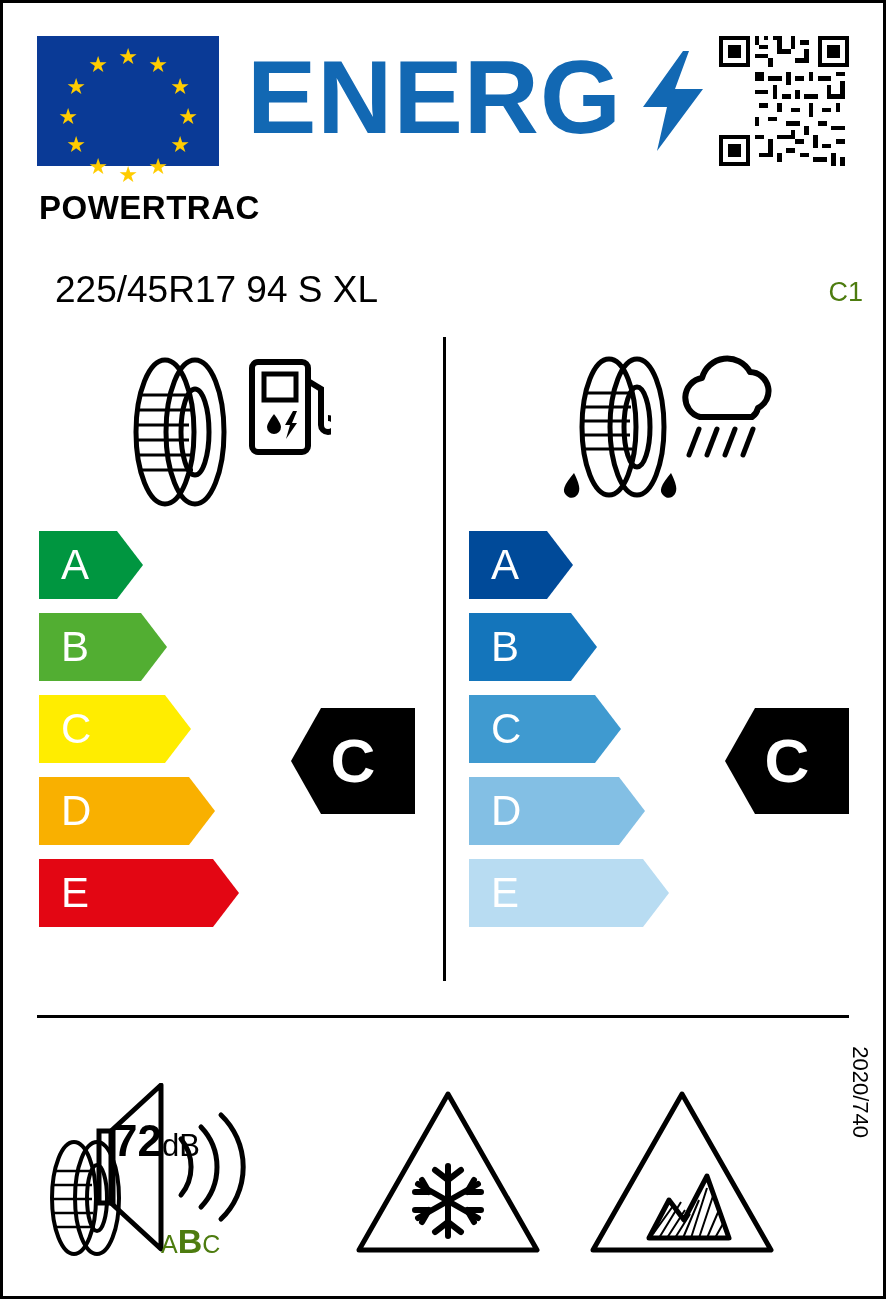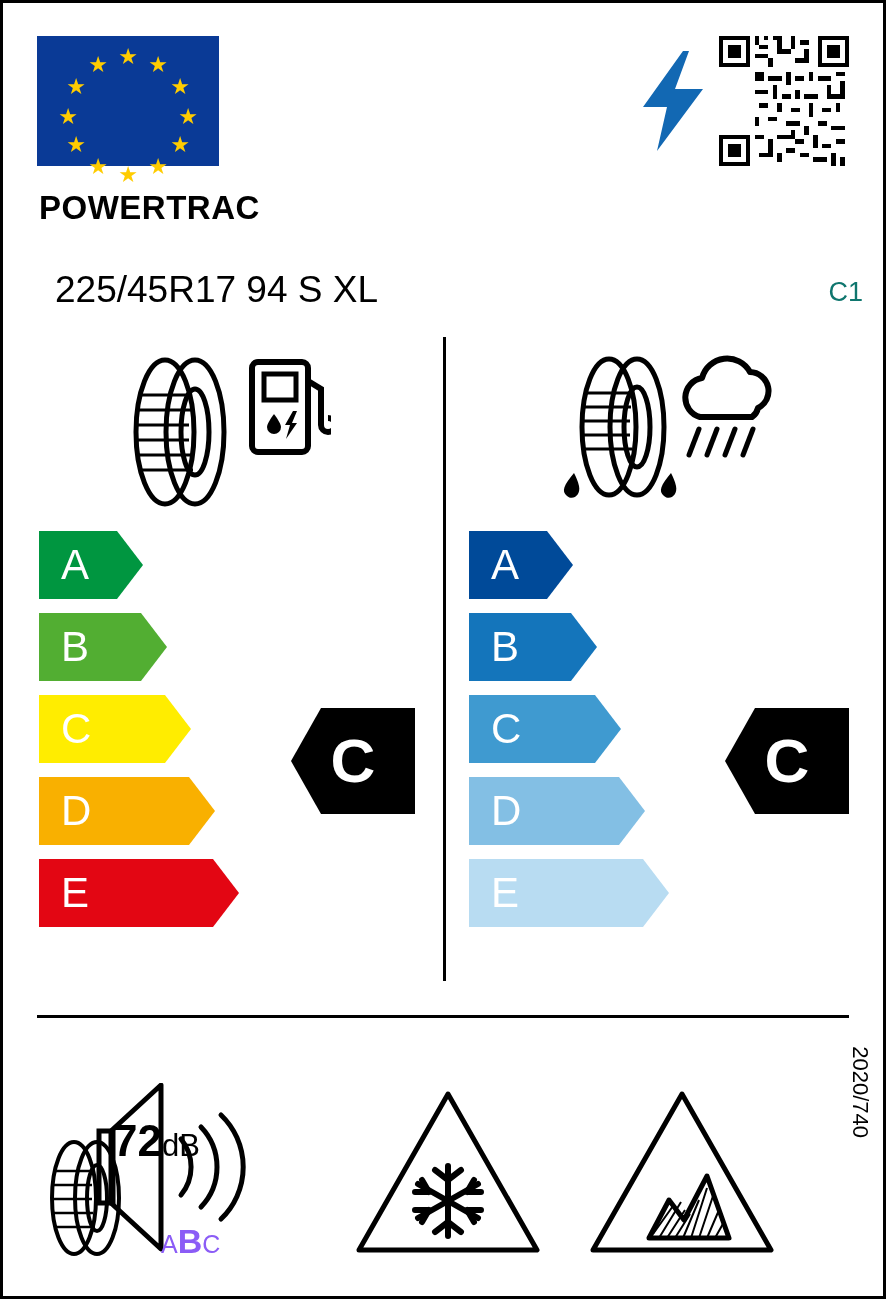--- a/index.html
+++ b/index.html
@@ -96,21 +96,21 @@
   .size {
     position: absolute;
     left: 36px; top: 0;
     font-size: 37px;
     color: #000;
   }
   .class {
     position: absolute;
     right: 36px; top: 8px;
     font-size: 27px;
-    color: #0f766e;
+    color: #4d7c0f;
   }
 
   
   .vline {
     position: absolute;
     left: 440px;
     top: 334px;
     width: 3px;
     height: 644px;
     background: #000;
@@ -197,21 +197,21 @@
   }
   .noise-db .unit {
     font-size: 31px;
     font-weight: normal;
   }
   .noise-class {
     position: absolute;
     left: 158px;
     top: 1219px;
     font-size: 25px;
-    color: #8b5cf6;
+    color: #4d7c0f;
   }
   .noise-class .sel {
     font-size: 34px;
     font-weight: bold;
   }
 
   .snow-icon { position: absolute; left: 352px; top: 1085px; }
   .ice-icon  { position: absolute; left: 586px; top: 1085px; }
 
   .sidecode {
@@ -240,20 +240,21 @@
       <span class="star" style="left:132px; top:98px;">★</span>
       <span class="star" style="left:110px; top:120px;">★</span>
       <span class="star" style="left:80px; top:128px;">★</span>
       <span class="star" style="left:50px; top:120px;">★</span>
       <span class="star" style="left:28px; top:98px;">★</span>
       <span class="star" style="left:20px; top:70px;">★</span>
       <span class="star" style="left:28px; top:40px;">★</span>
       <span class="star" style="left:50px; top:18px;">★</span>
     </div>
 
+    <div class="energy-word">ENERG</div>
 
     <div class="energy-bolt">
       <svg width="60" height="100" viewBox="0 0 60 100">
         <polygon points="40,0 0,56 24,56 14,100 60,38 32,38 46,0" fill="#1268b3"></polygon>
       </svg>
     </div>
 
     <div class="qr">
       <svg width="130" height="130" viewBox="0 0 29 29" shape-rendering="crispEdges">
         <rect width="29" height="29" fill="#fff"></rect>

